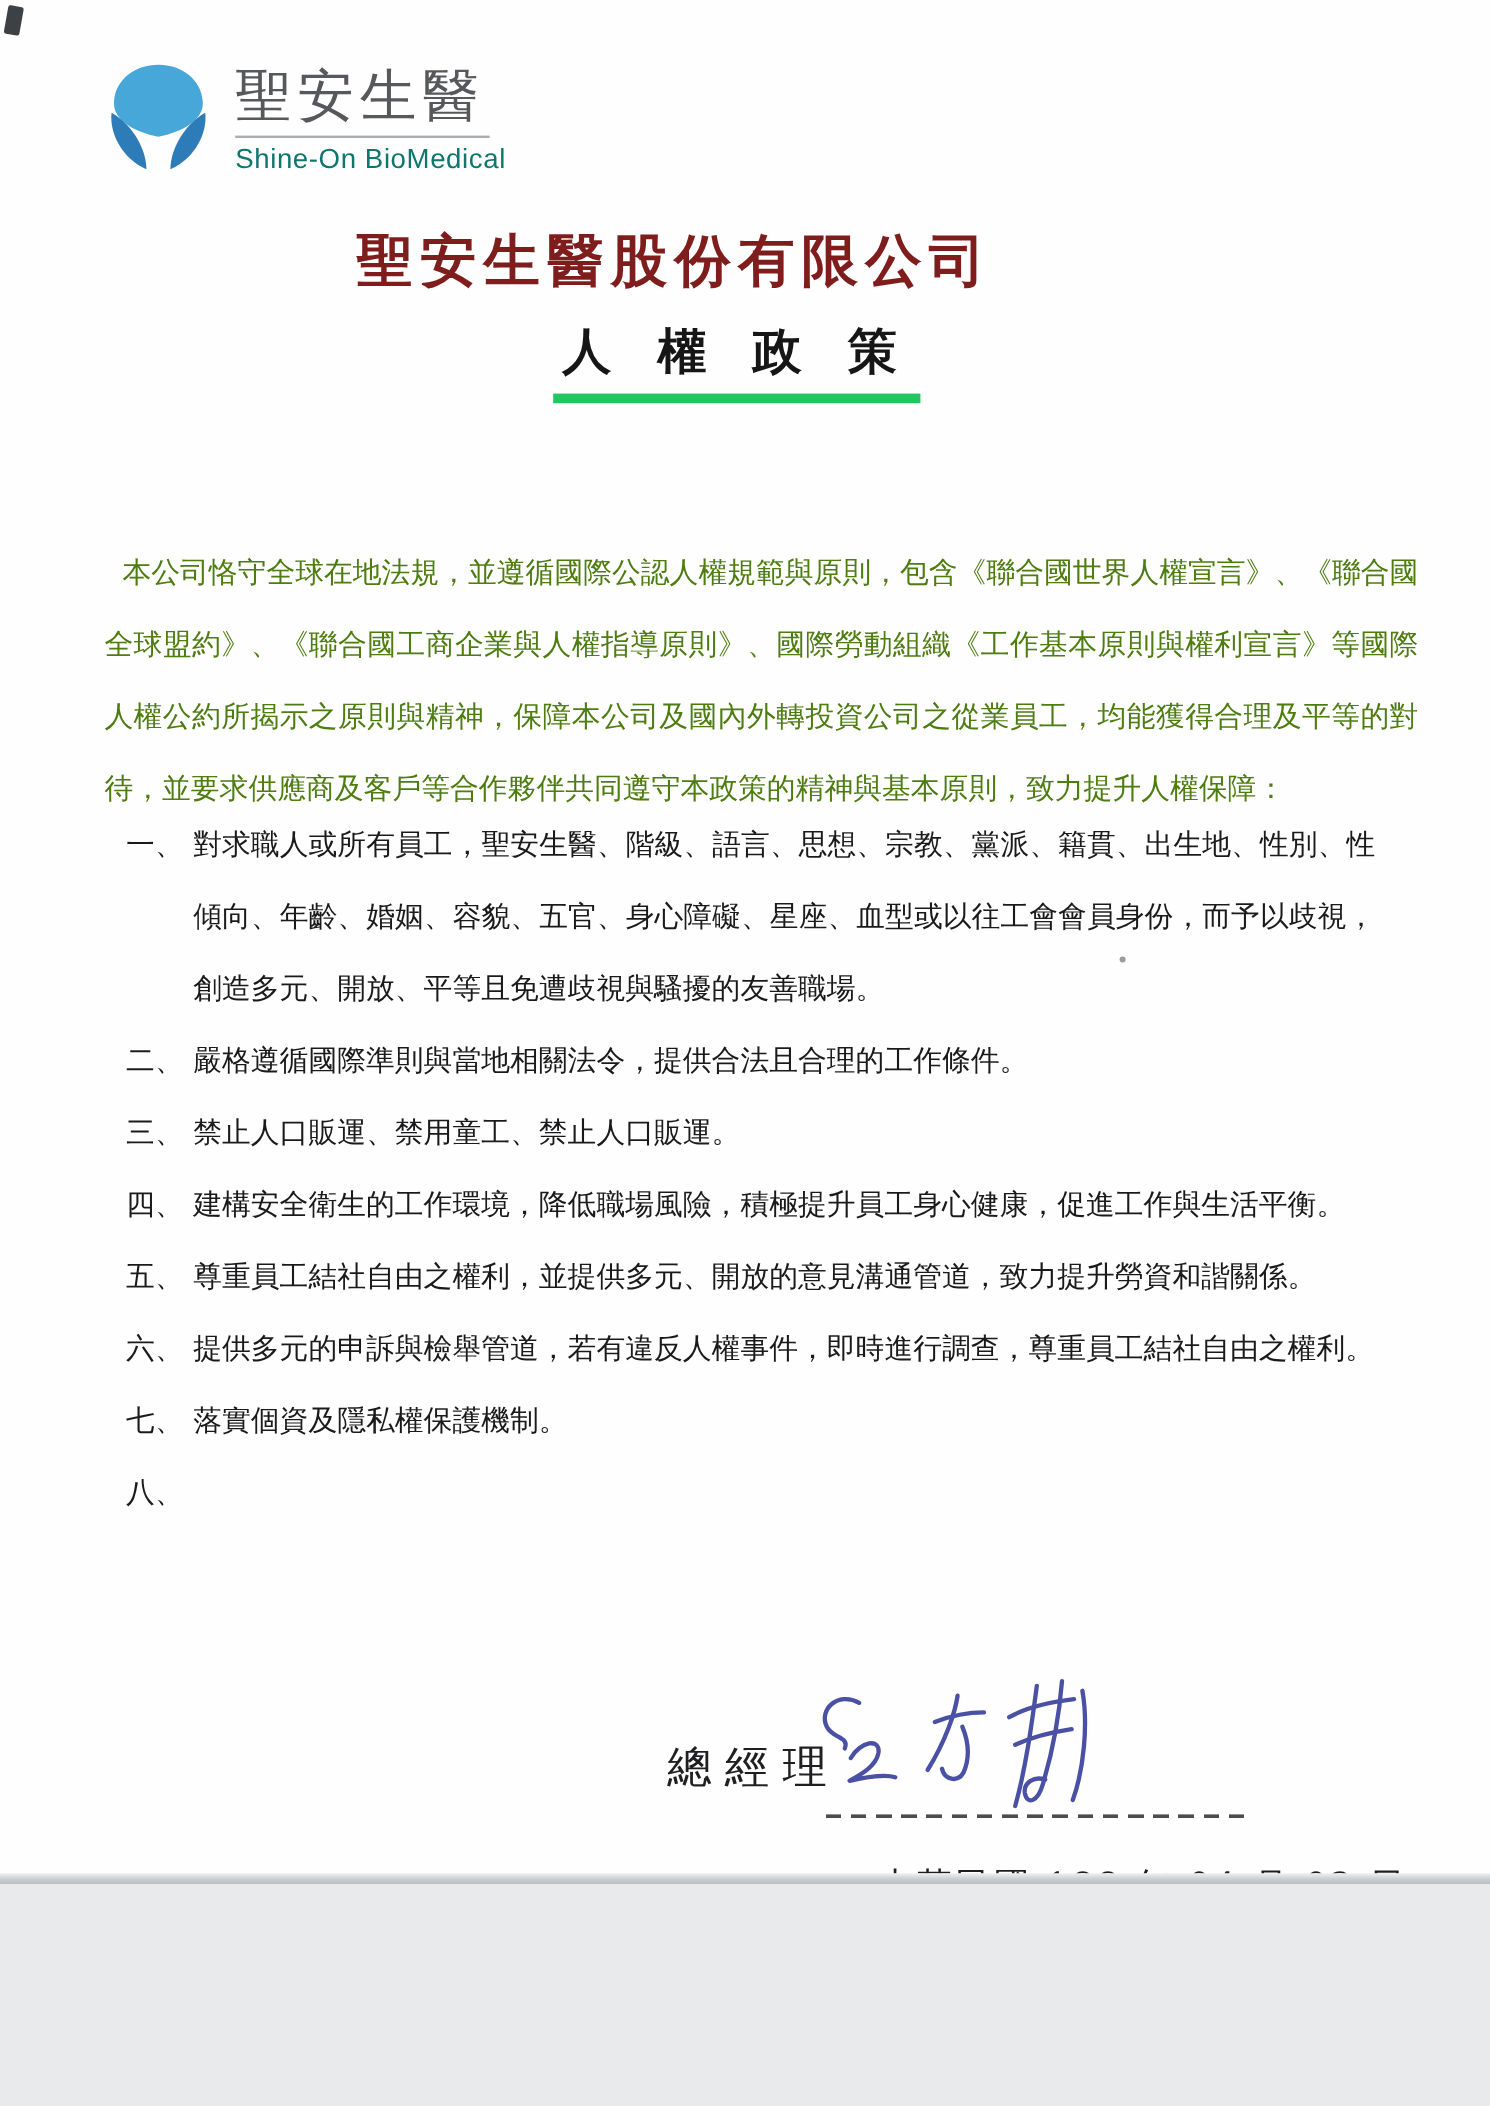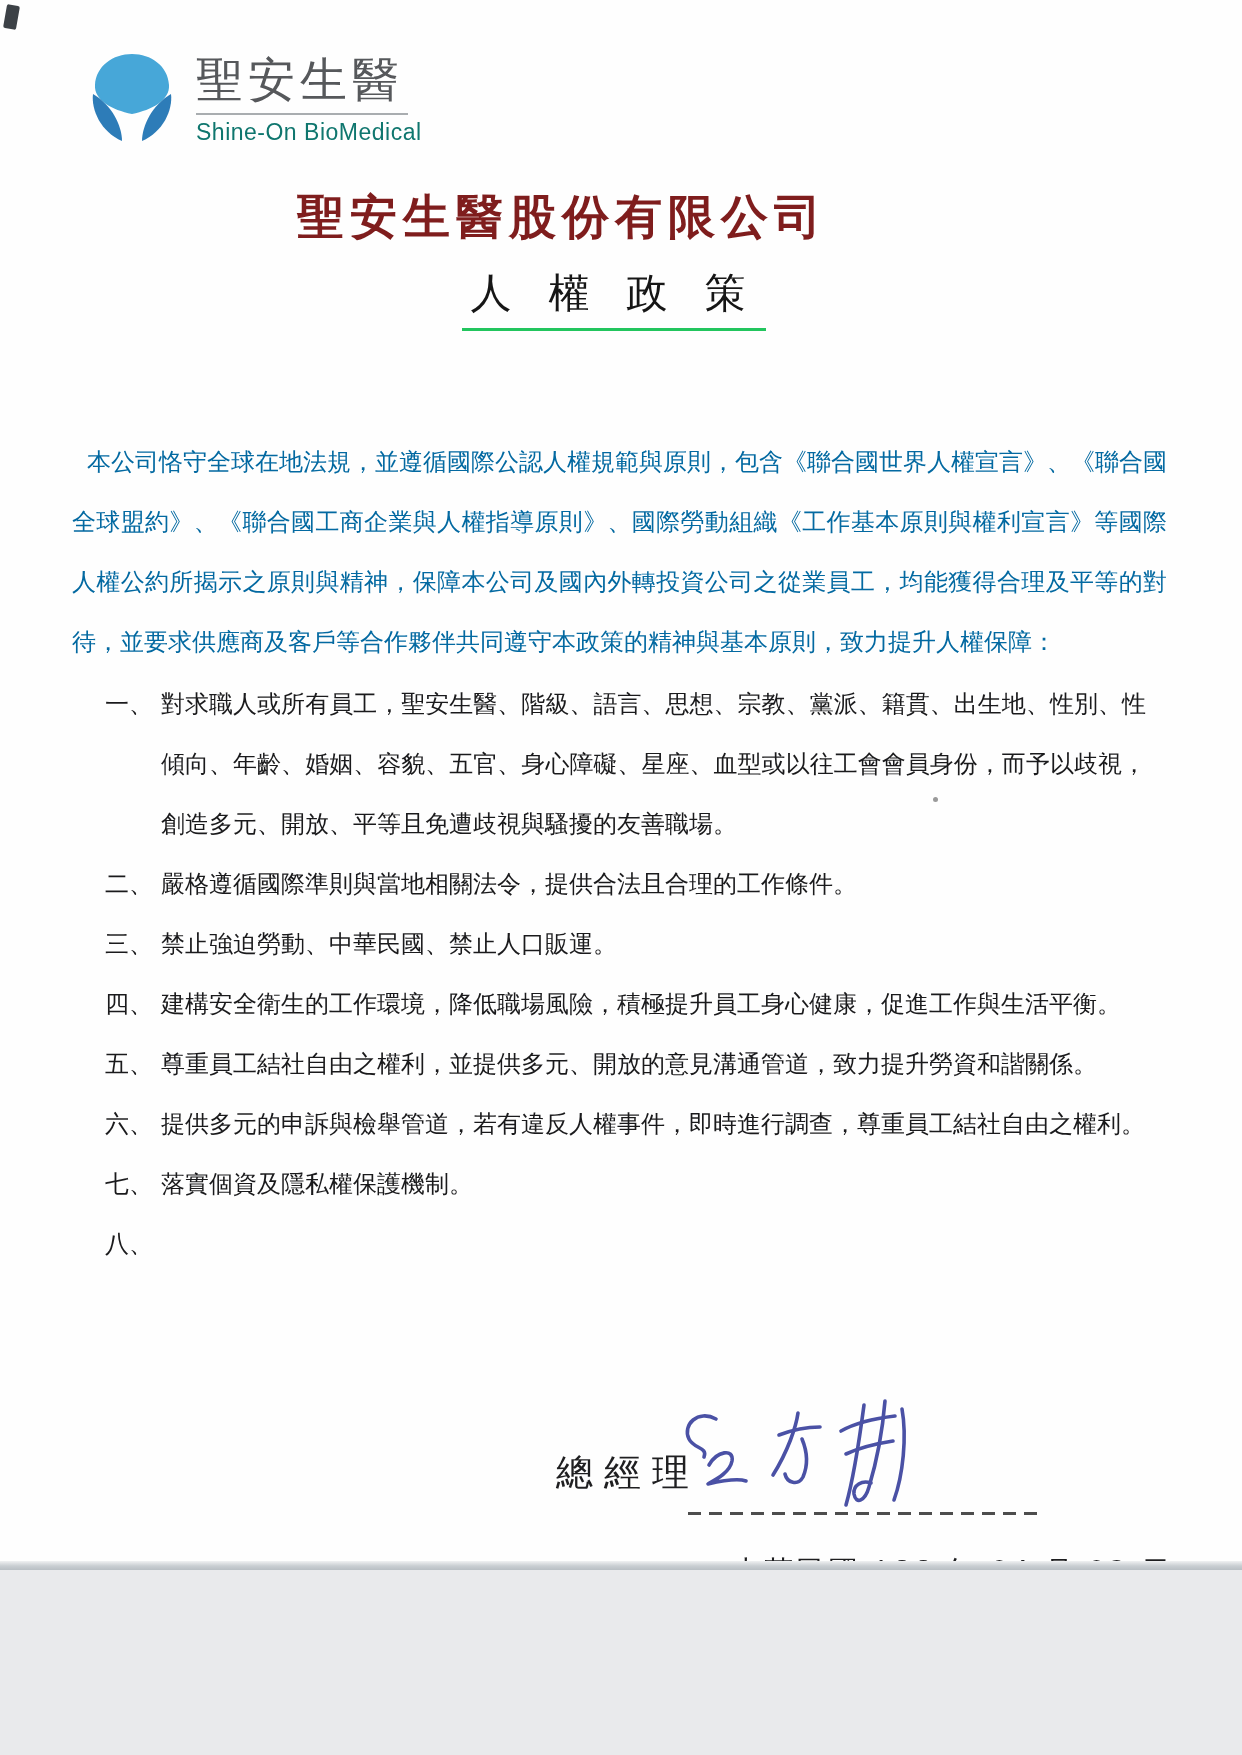--- a/index.html
+++ b/index.html
@@ -18,26 +18,26 @@
   .logo{position:absolute;left:82px;top:46px;display:flex;align-items:flex-start;}
   .logo-icon{width:100px;height:106px;display:block;}
   .brand{margin-left:14px;padding-top:8px;}
   .brand-zh{font-family:"Liberation Sans","DejaVu Sans",sans-serif;font-size:47px;line-height:52px;color:#56585b;letter-spacing:5px;font-weight:500;}
   .brand-rule{width:212px;height:2px;background:#a9adb0;margin-top:7px;}
   .brand-en{font-family:"Liberation Sans","DejaVu Sans",sans-serif;font-size:23px;color:#0f766e;letter-spacing:0.5px;margin-top:4px;}
   
   .doc-title{position:absolute;left:0;top:186px;width:1124px;text-align:center;
     font-size:47px;font-weight:bold;letter-spacing:6px;color:#7f1d1d;}
   .doc-subtitle-wrap{position:absolute;left:0;top:266px;width:1228px;text-align:center;}
-  .doc-subtitle{display:inline-block;font-size:41px;font-weight:normal;letter-spacing:12px;
-    color:#161616;border-bottom:3px solid #22c55e;padding:0 8px 7px 8px;}
+  .doc-subtitle{display:inline-block;font-size:41px;font-weight:bold;letter-spacing:12px;
+    color:#161616;border-bottom:8px solid #22c55e;padding:0 8px 7px 8px;}
   
-  .intro{position:absolute;left:72px;top:432px;width:1095px;margin:0;
+  .intro{position:absolute;left:72px;top:432px;width:1095px;margin:15px;
     font-size:24px;line-height:60px;text-align:justify;text-justify:inter-ideograph;
-    text-indent:15px;color:#0369a1;}
+    text-indent:15px;color:#4d7c0f;}
   
   .policy-list{position:absolute;left:72px;top:674px;width:1100px;font-size:24px;line-height:60px;color:#1a1a1c;}
   .item{display:flex;align-items:flex-start;}
   .item .num{flex:none;margin-left:33px;width:56px;}
   .item .txt{flex:none;width:985px;text-align:justify;text-justify:inter-ideograph;}
   
   .sig-role{position:absolute;left:556px;top:1448px;font-size:37px;letter-spacing:11px;color:#1f1f21;font-family:Liberation Mono, monospace;}
   .sig-ink{position:absolute;left:678px;top:1393px;width:268px;height:128px;}
   .sig-line{position:absolute;left:688px;top:1512px;width:350px;height:3px;
     background:repeating-linear-gradient(90deg,#4d4d4d 0 13px,transparent 13px 21px);}
@@ -75,21 +75,21 @@
     <div class="item">
       <span class="num">一、</span>
       <span class="txt">對求職人或所有員工，聖安生醫、階級、語言、思想、宗教、黨派、籍貫、出生地、性別、性傾向、年齡、婚姻、容貌、五官、身心障礙、星座、血型或以往工會會員身份，而予以歧視，創造多元、開放、平等且免遭歧視與騷擾的友善職場。</span>
     </div>
     <div class="item">
       <span class="num">二、</span>
       <span class="txt">嚴格遵循國際準則與當地相關法令，提供合法且合理的工作條件。</span>
     </div>
     <div class="item">
       <span class="num">三、</span>
-      <span class="txt">禁止強迫勞動、中華民國、禁止人口販運。</span>
+      <span class="txt">禁止人口販運、禁用童工、禁止人口販運。</span>
     </div>
     <div class="item">
       <span class="num">四、</span>
       <span class="txt">建構安全衛生的工作環境，降低職場風險，積極提升員工身心健康，促進工作與生活平衡。</span>
     </div>
     <div class="item">
       <span class="num">五、</span>
       <span class="txt">尊重員工結社自由之權利，並提供多元、開放的意見溝通管道，致力提升勞資和諧關係。</span>
     </div>
     <div class="item">

